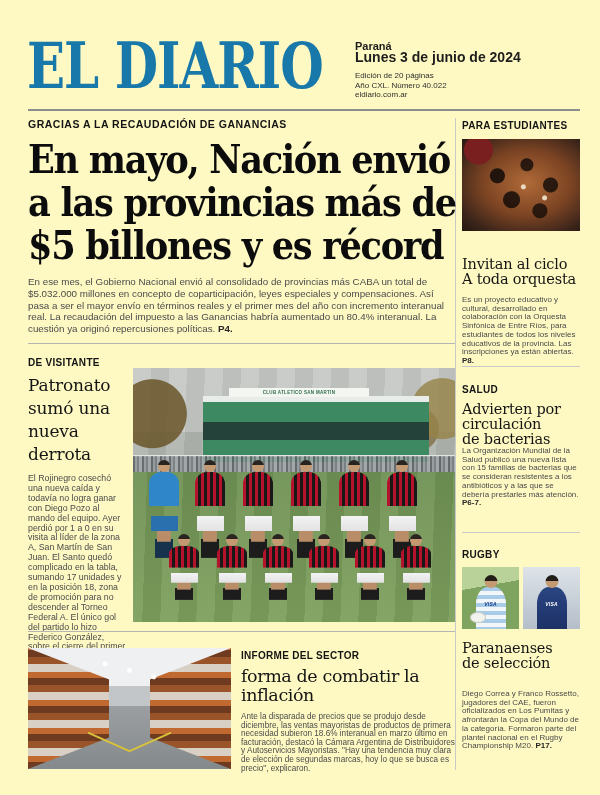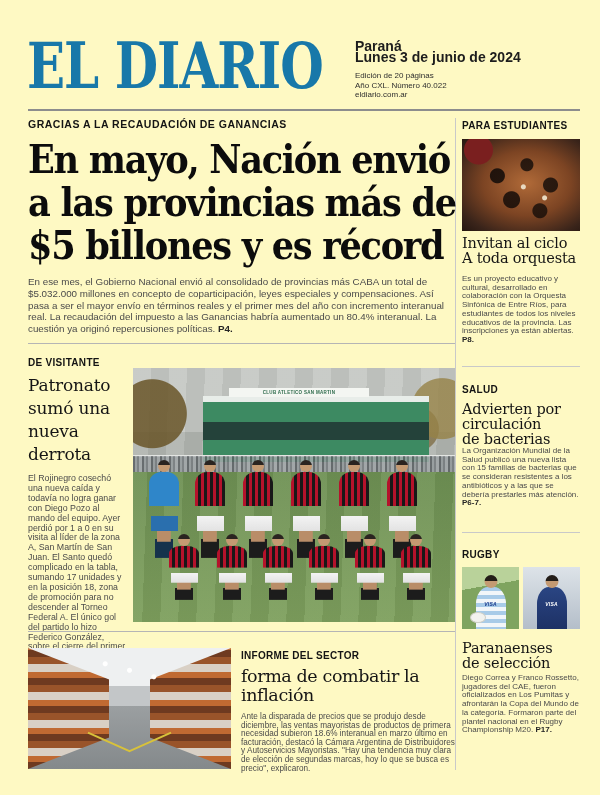--- a/index.html
+++ b/index.html
@@ -3,21 +3,21 @@
 <meta charset="utf-8">
 <style>
   html,body{margin:0;padding:0;background:#e9e9e9;}
   .page{position:relative;width:600px;height:795px;background:#fef9c3;margin:0 auto;
         font-family:"Liberation Sans",sans-serif;overflow:hidden;}
   
   .logo{position:absolute;left:27px;top:34px;font-family:"DejaVu Serif",serif;font-weight:700;
         font-size:50px;line-height:1;color:var(--brand_blue,#1878a9);letter-spacing:-1px;
         transform:scaleY(1.28);transform-origin:left top;white-space:nowrap;}
   .dateline{position:absolute;left:355px;top:40px;color:#1d1d1d;}
-  .dateline .city{font-size:14px;font-weight:700;line-height:12px;}
+  .dateline .city{font-size:11px;font-weight:700;line-height:12px;}
   .dateline .date{font-size:14px;font-weight:700;line-height:10px;margin-bottom:9px;}
   .dateline .small{font-size:8px;line-height:9.6px;color:#2e2e2e;}
   .mast-rule{position:absolute;left:28px;top:109px;width:552px;height:2px;background:#8d8d8d;}
   .v-divider{position:absolute;left:455px;top:118px;width:1px;height:652px;background:#c9c9c9;}
   .h-rule{position:absolute;left:28px;width:427px;height:1px;background:#b5b5b5;}
   
   .kicker{font-size:10.5px;font-weight:700;letter-spacing:.5px;color:#141414;}
   .kicker.sm{font-size:10px;letter-spacing:.3px;}
   .serif-head{font-family:"DejaVu Serif",serif;color:#151515;}
   .bodytxt{color:#4a4a4a;}
@@ -203,21 +203,21 @@
     </div>
     <div class="bd bodytxt">
       <span>Ante la disparada de precios que se produjo desde diciembre, las ventas mayoristas de productos de primera necesidad subieron 18.6% interanual en marzo último en facturación, destacó la Cámara Argentina de Distribuidores y Autoservicios Mayoristas. "Hay una tendencia muy clara de elección de segundas marcas, hoy lo que se busca es precio", explicaron.</span>
       
     </div>
   </div>
 
   <div class="side" style="top:120px;">
     <div class="kicker sm">PARA ESTUDIANTES</div>
     <div class="orchestra photo" style="margin-top:8px;"></div>
-    <div class="hl serif-head" style="margin-top:5px;">
+    <div class="hl serif-head" style="margin-top:26px;">
       <div>Invitan al ciclo</div>
       <div>A toda orquesta</div>
     </div>
     <div class="bd bodytxt" style="margin-top:9px;">
       <span>Es un proyecto educativo y cultural, desarrollado en colaboración con la Orquesta Sinfónica de Entre Ríos, para estudiantes de todos los niveles educativos de la provincia. Las inscripciones ya están abiertas.</span>
       <span class="pref">P8.</span>
     </div>
   </div>
 
   <div class="side-div" style="top:366px;"></div>
@@ -247,19 +247,19 @@
       </div>
       <div class="rugby right photo">
         <div class="fig"></div>
         <div class="visa">VISA</div>
       </div>
     </div>
     <div class="hl serif-head" style="margin-top:12px;">
       <div>Paranaenses</div>
       <div>de selección</div>
     </div>
-    <div class="bd bodytxt" style="margin-top:3px;">
+    <div class="bd bodytxt" style="margin-top:19px;">
       <span>Diego Correa y Franco Rossetto, jugadores del CAE, fueron oficializados en Los Pumitas y afrontarán la Copa del Mundo de la categoría. Formaron parte del plantel nacional en el Rugby Championship M20.</span>
       <span class="pref">P17.</span>
     </div>
   </div>
 
 </div>
 
 </body></html>

